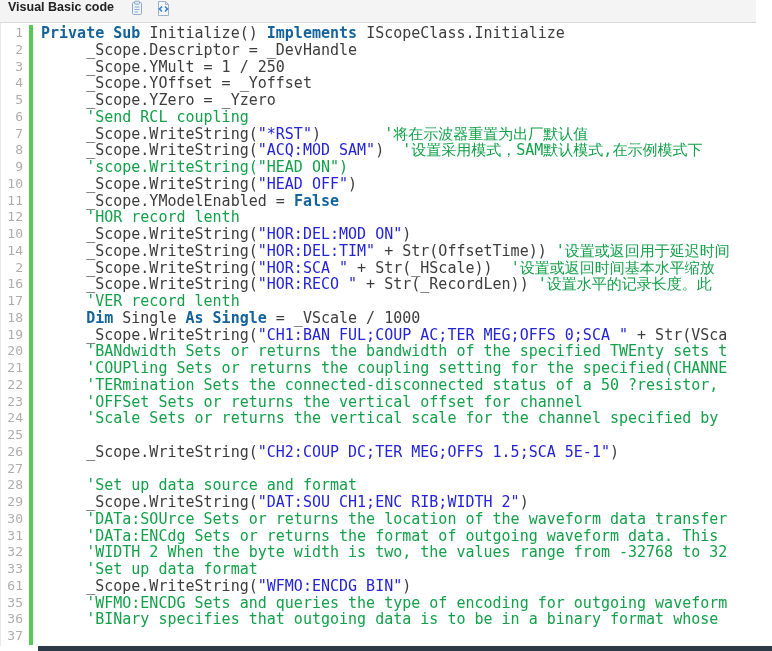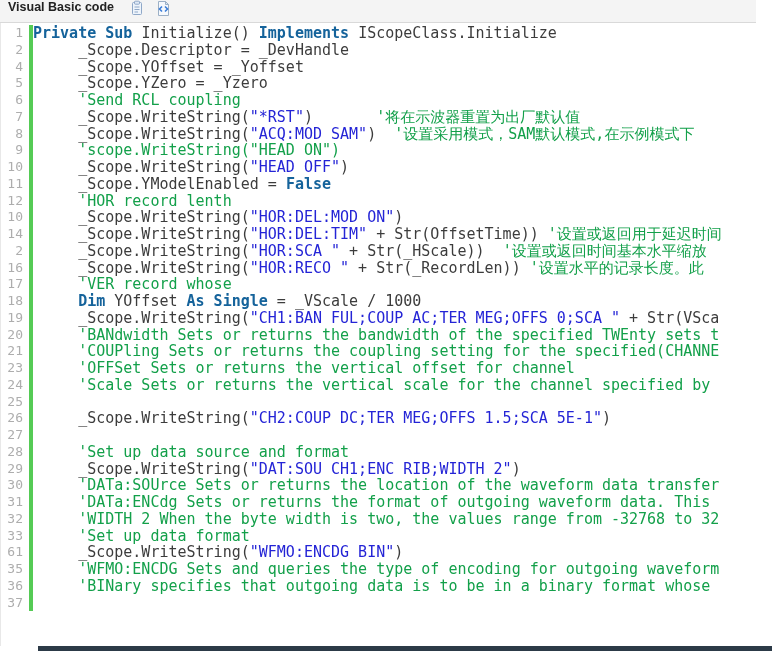--- a/index.html
+++ b/index.html
@@ -11,21 +11,21 @@
   .header-title { font-size:12.5px; font-weight:bold; color:#222; margin-right:14px; }
   .hicon { width:17px; height:17px; margin-right:10px; cursor:pointer; display:inline-block; }
 
   .code-area { position:relative; width:772px; height:623px; background:#fff;
                border-left:1px solid #e8e8e8; padding-top:2px; overflow:hidden; }
   .row { height:16.75px; line-height:16.75px; white-space:pre;
          font-family:"DejaVu Sans Mono", monospace; font-size:15px; }
   .ln { display:inline-block; width:32px; padding-right:6px; text-align:right;
         color:#adadad; font-size:13px; border-right:4px solid #55cb55;
         height:16.75px; vertical-align:top; }
-  .codeline { }
+  .codeline { padding-left:8px; }
   .tok-p { color:#3c3c3c; }
   .tok-k { color:#15639b; font-weight:bold; }
   .tok-s { color:#2424d6; }
   .tok-c { color:#13a04a; }
 
   .hscrollbar { position:absolute; left:38px; bottom:0; width:734px; height:5px;
                 background:#2c3a47; }
 </style>
 </head>
 <body>
@@ -52,38 +52,40 @@
         <path d="M7 6.5 L4.5 9 L7 11.5" fill="none" stroke="#3b7dd8" stroke-width="1.6"></path>
         <path d="M10 6.5 L12.5 9 L10 11.5" fill="none" stroke="#3b7dd8" stroke-width="1.6"></path>
       </svg>
     </span>
   </div>
 
   <div class="code-area">
     <div id="code-rows">
         <div class="row"><span class="ln">1</span><span class="codeline"><span class="tok-k">Private Sub </span><span class="tok-p">Initialize() </span><span class="tok-k">Implements </span><span class="tok-p">IScopeClass.Initialize</span></span></div>
         <div class="row"><span class="ln">2</span><span class="codeline"><span class="tok-p">     _Scope.Descriptor = _DevHandle</span></span></div>
+        <div class="row"><span class="ln">3</span><span class="codeline"><span class="tok-p">     _Scope.YMult = 1 / 250</span></span></div>
         <div class="row"><span class="ln">4</span><span class="codeline"><span class="tok-p">     _Scope.YOffset = _Yoffset</span></span></div>
         <div class="row"><span class="ln">5</span><span class="codeline"><span class="tok-p">     _Scope.YZero = _Yzero</span></span></div>
         <div class="row"><span class="ln">6</span><span class="codeline"><span class="tok-c">     'Send RCL coupling</span></span></div>
         <div class="row"><span class="ln">7</span><span class="codeline"><span class="tok-p">     _Scope.WriteString(</span><span class="tok-s">"*RST"</span><span class="tok-p">)       </span><span class="tok-c">'将在示波器重置为出厂默认值</span></span></div>
         <div class="row"><span class="ln">8</span><span class="codeline"><span class="tok-p">     _Scope.WriteString(</span><span class="tok-s">"ACQ:MOD SAM"</span><span class="tok-p">)  </span><span class="tok-c">'设置采用模式，SAM默认模式,在示例模式下</span></span></div>
         <div class="row"><span class="ln">9</span><span class="codeline"><span class="tok-c">     'scope.WriteString("HEAD ON")</span></span></div>
         <div class="row"><span class="ln">10</span><span class="codeline"><span class="tok-p">     _Scope.WriteString(</span><span class="tok-s">"HEAD OFF"</span><span class="tok-p">)</span></span></div>
         <div class="row"><span class="ln">11</span><span class="codeline"><span class="tok-p">     _Scope.YModelEnabled = </span><span class="tok-k">False</span></span></div>
         <div class="row"><span class="ln">12</span><span class="codeline"><span class="tok-c">     'HOR record lenth</span></span></div>
         <div class="row"><span class="ln">10</span><span class="codeline"><span class="tok-p">     _Scope.WriteString(</span><span class="tok-s">"HOR:DEL:MOD ON"</span><span class="tok-p">)</span></span></div>
         <div class="row"><span class="ln">14</span><span class="codeline"><span class="tok-p">     _Scope.WriteString(</span><span class="tok-s">"HOR:DEL:TIM"</span><span class="tok-p"> + Str(OffsetTime)) </span><span class="tok-c">'设置或返回用于延迟时间</span></span></div>
         <div class="row"><span class="ln">2</span><span class="codeline"><span class="tok-p">     _Scope.WriteString(</span><span class="tok-s">"HOR:SCA "</span><span class="tok-p"> + Str(_HScale))  </span><span class="tok-c">'设置或返回时间基本水平缩放</span></span></div>
         <div class="row"><span class="ln">16</span><span class="codeline"><span class="tok-p">     _Scope.WriteString(</span><span class="tok-s">"HOR:RECO "</span><span class="tok-p"> + Str(_RecordLen)) </span><span class="tok-c">'设置水平的记录长度。此</span></span></div>
-        <div class="row"><span class="ln">17</span><span class="codeline"><span class="tok-c">     'VER record whose</span></span></div>
-        <div class="row"><span class="ln">18</span><span class="codeline"><span class="tok-p">     </span><span class="tok-k">Dim</span><span class="tok-p"> YOffset </span><span class="tok-k">As Single</span><span class="tok-p"> = _VScale / 1000</span></span></div>
+        <div class="row"><span class="ln">17</span><span class="codeline"><span class="tok-c">     'VER record lenth</span></span></div>
+        <div class="row"><span class="ln">18</span><span class="codeline"><span class="tok-p">     </span><span class="tok-k">Dim</span><span class="tok-p"> Single </span><span class="tok-k">As Single</span><span class="tok-p"> = _VScale / 1000</span></span></div>
         <div class="row"><span class="ln">19</span><span class="codeline"><span class="tok-p">     _Scope.WriteString(</span><span class="tok-s">"CH1:BAN FUL;COUP AC;TER MEG;OFFS 0;SCA "</span><span class="tok-p"> + Str(VSca</span></span></div>
         <div class="row"><span class="ln">20</span><span class="codeline"><span class="tok-c">     'BANdwidth Sets or returns the bandwidth of the specified TWEnty sets t</span></span></div>
         <div class="row"><span class="ln">21</span><span class="codeline"><span class="tok-c">     'COUPling Sets or returns the coupling setting for the specified(CHANNE</span></span></div>
+        <div class="row"><span class="ln">22</span><span class="codeline"><span class="tok-c">     'TERmination Sets the connected-disconnected status of a 50 ?resistor,</span></span></div>
         <div class="row"><span class="ln">23</span><span class="codeline"><span class="tok-c">     'OFFSet Sets or returns the vertical offset for channel</span></span></div>
         <div class="row"><span class="ln">24</span><span class="codeline"><span class="tok-c">     'Scale Sets or returns the vertical scale for the channel specified by</span></span></div>
         <div class="row"><span class="ln">25</span><span class="codeline"></span></div>
         <div class="row"><span class="ln">26</span><span class="codeline"><span class="tok-p">     _Scope.WriteString(</span><span class="tok-s">"CH2:COUP DC;TER MEG;OFFS 1.5;SCA 5E-1"</span><span class="tok-p">)</span></span></div>
         <div class="row"><span class="ln">27</span><span class="codeline"></span></div>
         <div class="row"><span class="ln">28</span><span class="codeline"><span class="tok-c">     'Set up data source and format</span></span></div>
         <div class="row"><span class="ln">29</span><span class="codeline"><span class="tok-p">     _Scope.WriteString(</span><span class="tok-s">"DAT:SOU CH1;ENC RIB;WIDTH 2"</span><span class="tok-p">)</span></span></div>
         <div class="row"><span class="ln">30</span><span class="codeline"><span class="tok-c">     'DATa:SOUrce Sets or returns the location of the waveform data transfer</span></span></div>
         <div class="row"><span class="ln">31</span><span class="codeline"><span class="tok-c">     'DATa:ENCdg Sets or returns the format of outgoing waveform data. This</span></span></div>
         <div class="row"><span class="ln">32</span><span class="codeline"><span class="tok-c">     'WIDTH 2 When the byte width is two, the values range from -32768 to 32</span></span></div>

